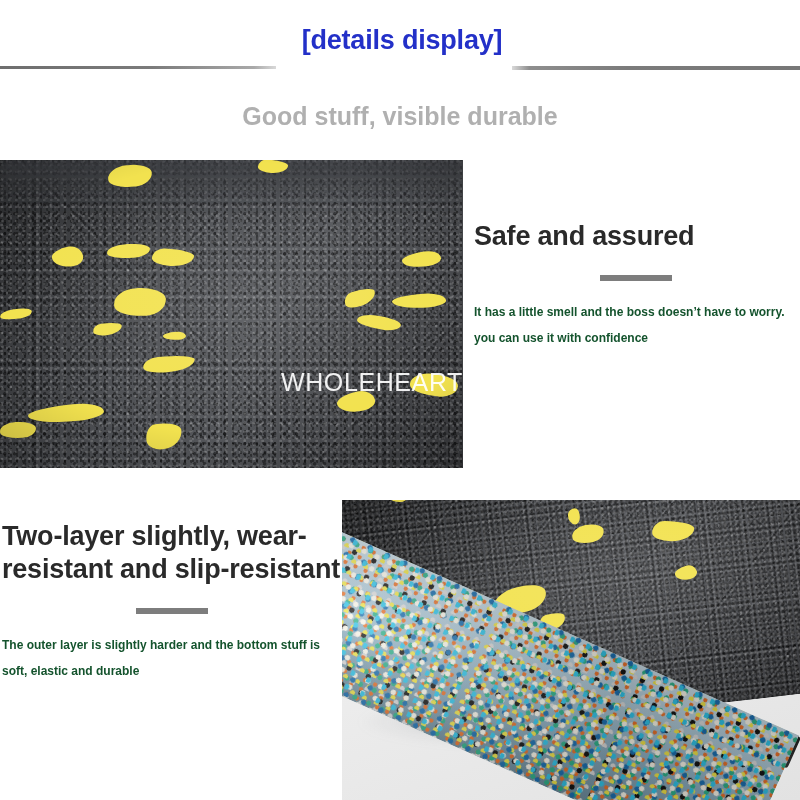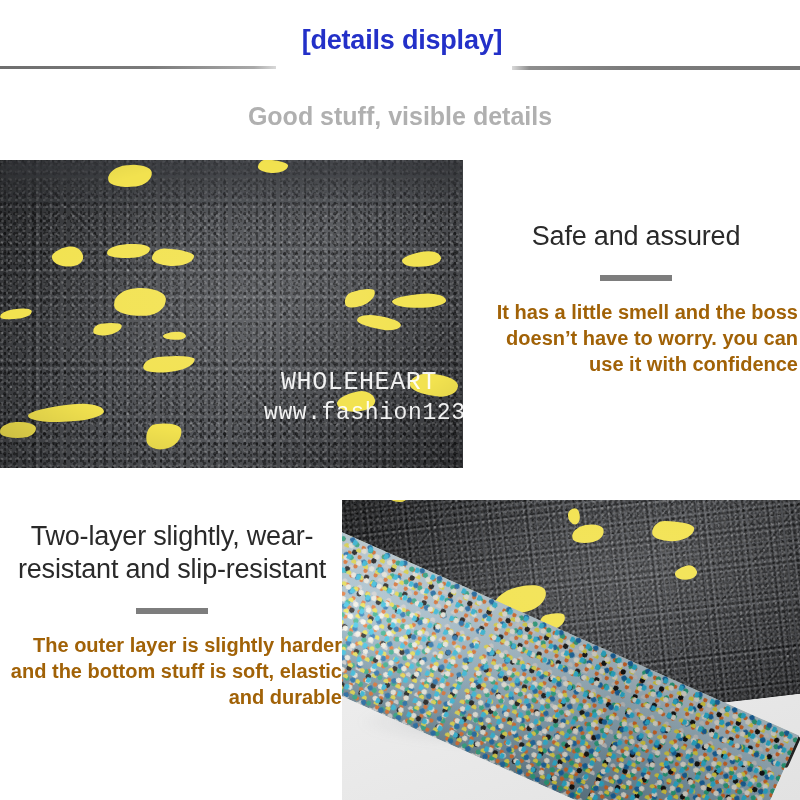--- a/index.html
+++ b/index.html
@@ -123,21 +123,21 @@
     background: #f2e24f;
   }
   .fl-a { border-radius: 46% 54% 40% 60% / 55% 45% 58% 42%; }
   .fl-b { border-radius: 30% 70% 55% 45% / 60% 35% 65% 40%; }
   .fl-c { border-radius: 60% 40% 35% 65% / 40% 60% 40% 60%; }
 
   
   .wm {
     position: absolute;
     color: rgba(255,255,255,0.92);
-    font-family: Liberation Mono, monospace;
+    font-family: Liberation Sans, sans-serif;
     white-space: nowrap;
     letter-spacing: 0.6px;
   }
   .wm1 { left: 281px; top: 368px; font-size: 25px; }
   .wm2 { left: 264px; top: 400px; font-size: 23px; }
 
   
   .studio-bg {
     position: absolute;
     inset: 0;
@@ -204,51 +204,50 @@
     filter: blur(5px);
   }
 
   
   .block { position: absolute; }
   .block-right { left: 474px; top: 220px; width: 324px; }
   .block-left  { left: 2px;   top: 520px; width: 340px; }
 
   .blk-title {
     font-size: 27px;
-    font-weight: normal;
+    font-weight: bold;
     color: #2a2a2a;
-    text-align: center;
     line-height: 33px;
     letter-spacing: -0.2px;
   }
   .blk-rule {
     width: 72px;
     height: 6px;
     background: #7d7d7d;
     margin: 22px auto 18px auto;
   }
   .blk-body {
-    font-size: 20px;
+    font-size: 12px;
     font-weight: bold;
-    color: #a16207;
-    text-align: right;
+    color: #14532d;
+    text-align: left;
     line-height: 26px;
   }
 </style>
 </head>
 <body>
 
 <div id="page">
 
   <div class="header-band">
     <div class="hdr-line left"></div>
     <div class="hdr-line right"></div>
   </div>
   <div class="hdr-title">[details display]</div>
-  <div class="hdr-sub">Good stuff, visible details</div>
+  <div class="hdr-sub">Good stuff, visible durable</div>
 
   <div class="photo photo-top">
     <div class="rubber"></div>
     <div class="blurtop"></div>
 
     <div class="fleck fl-a" style="left:108px;top:5px;width:44px;height:22px;transform:rotate(-6deg);"></div>
     <div class="fleck fl-b" style="left:258px;top:0px;width:30px;height:13px;transform:rotate(4deg);"></div>
     <div class="fleck fl-c" style="left:52px;top:87px;width:31px;height:20px;transform:rotate(-10deg);"></div>
     <div class="fleck fl-a" style="left:107px;top:84px;width:43px;height:14px;transform:rotate(-4deg);"></div>
     <div class="fleck fl-b" style="left:152px;top:89px;width:42px;height:17px;transform:rotate(3deg);"></div>
@@ -264,21 +263,20 @@
     <div class="fleck fl-c" style="left:28px;top:245px;width:76px;height:17px;transform:rotate(-6deg);"></div>
     <div class="fleck fl-a" style="left:0px;top:262px;width:36px;height:16px;transform:rotate(-3deg);"></div>
     <div class="fleck fl-b" style="left:146px;top:263px;width:36px;height:26px;transform:rotate(-8deg);"></div>
     <div class="fleck fl-c" style="left:337px;top:232px;width:38px;height:20px;transform:rotate(-12deg);"></div>
     <div class="fleck fl-a" style="left:410px;top:214px;width:48px;height:22px;transform:rotate(6deg);"></div>
 
     <div class="vign"></div>
   </div>
 
   <div class="wm wm1">WHOLEHEART</div>
-  <div class="wm wm2">www.fashion123g</div>
 
   <div class="photo photo-bottom">
     <div class="studio-bg"></div>
     <div class="mat-shadow"></div>
 
     <div class="mat-clip">
       <div class="mat-top">
         <div class="rubber fine"></div>
         <div class="fleck fl-a" style="left:62px;top:6px;width:16px;height:8px;transform:rotate(8deg);"></div>
 

